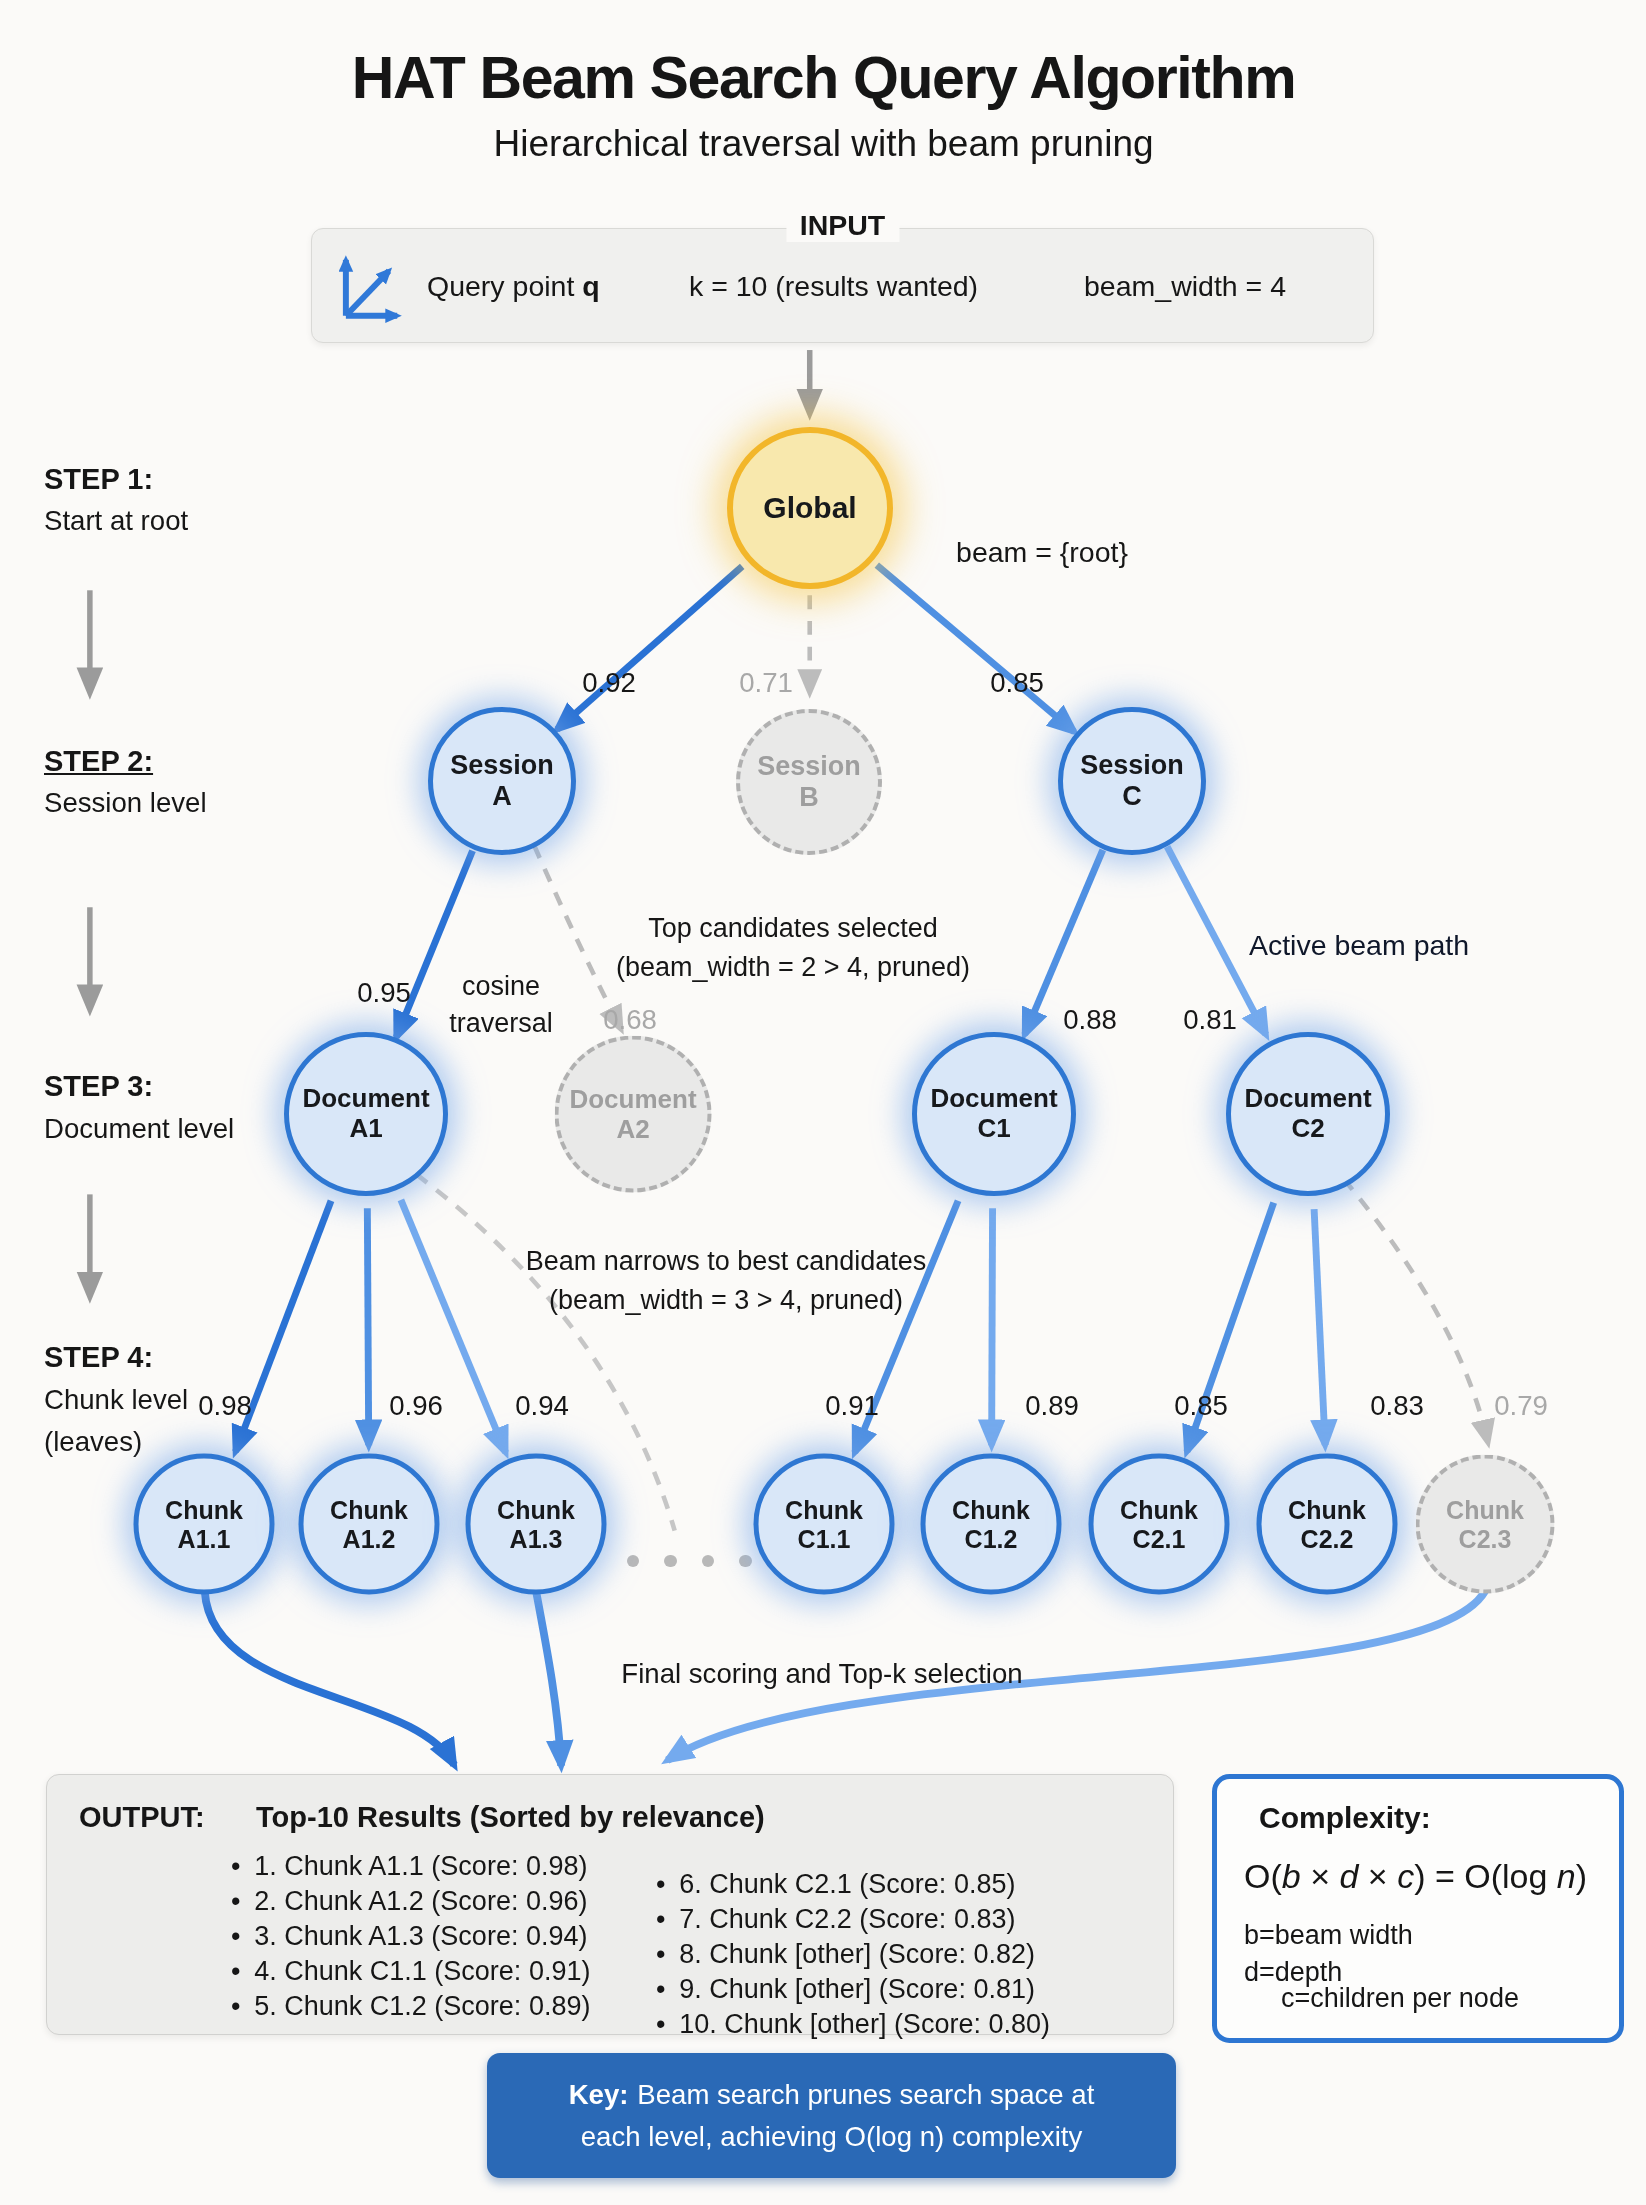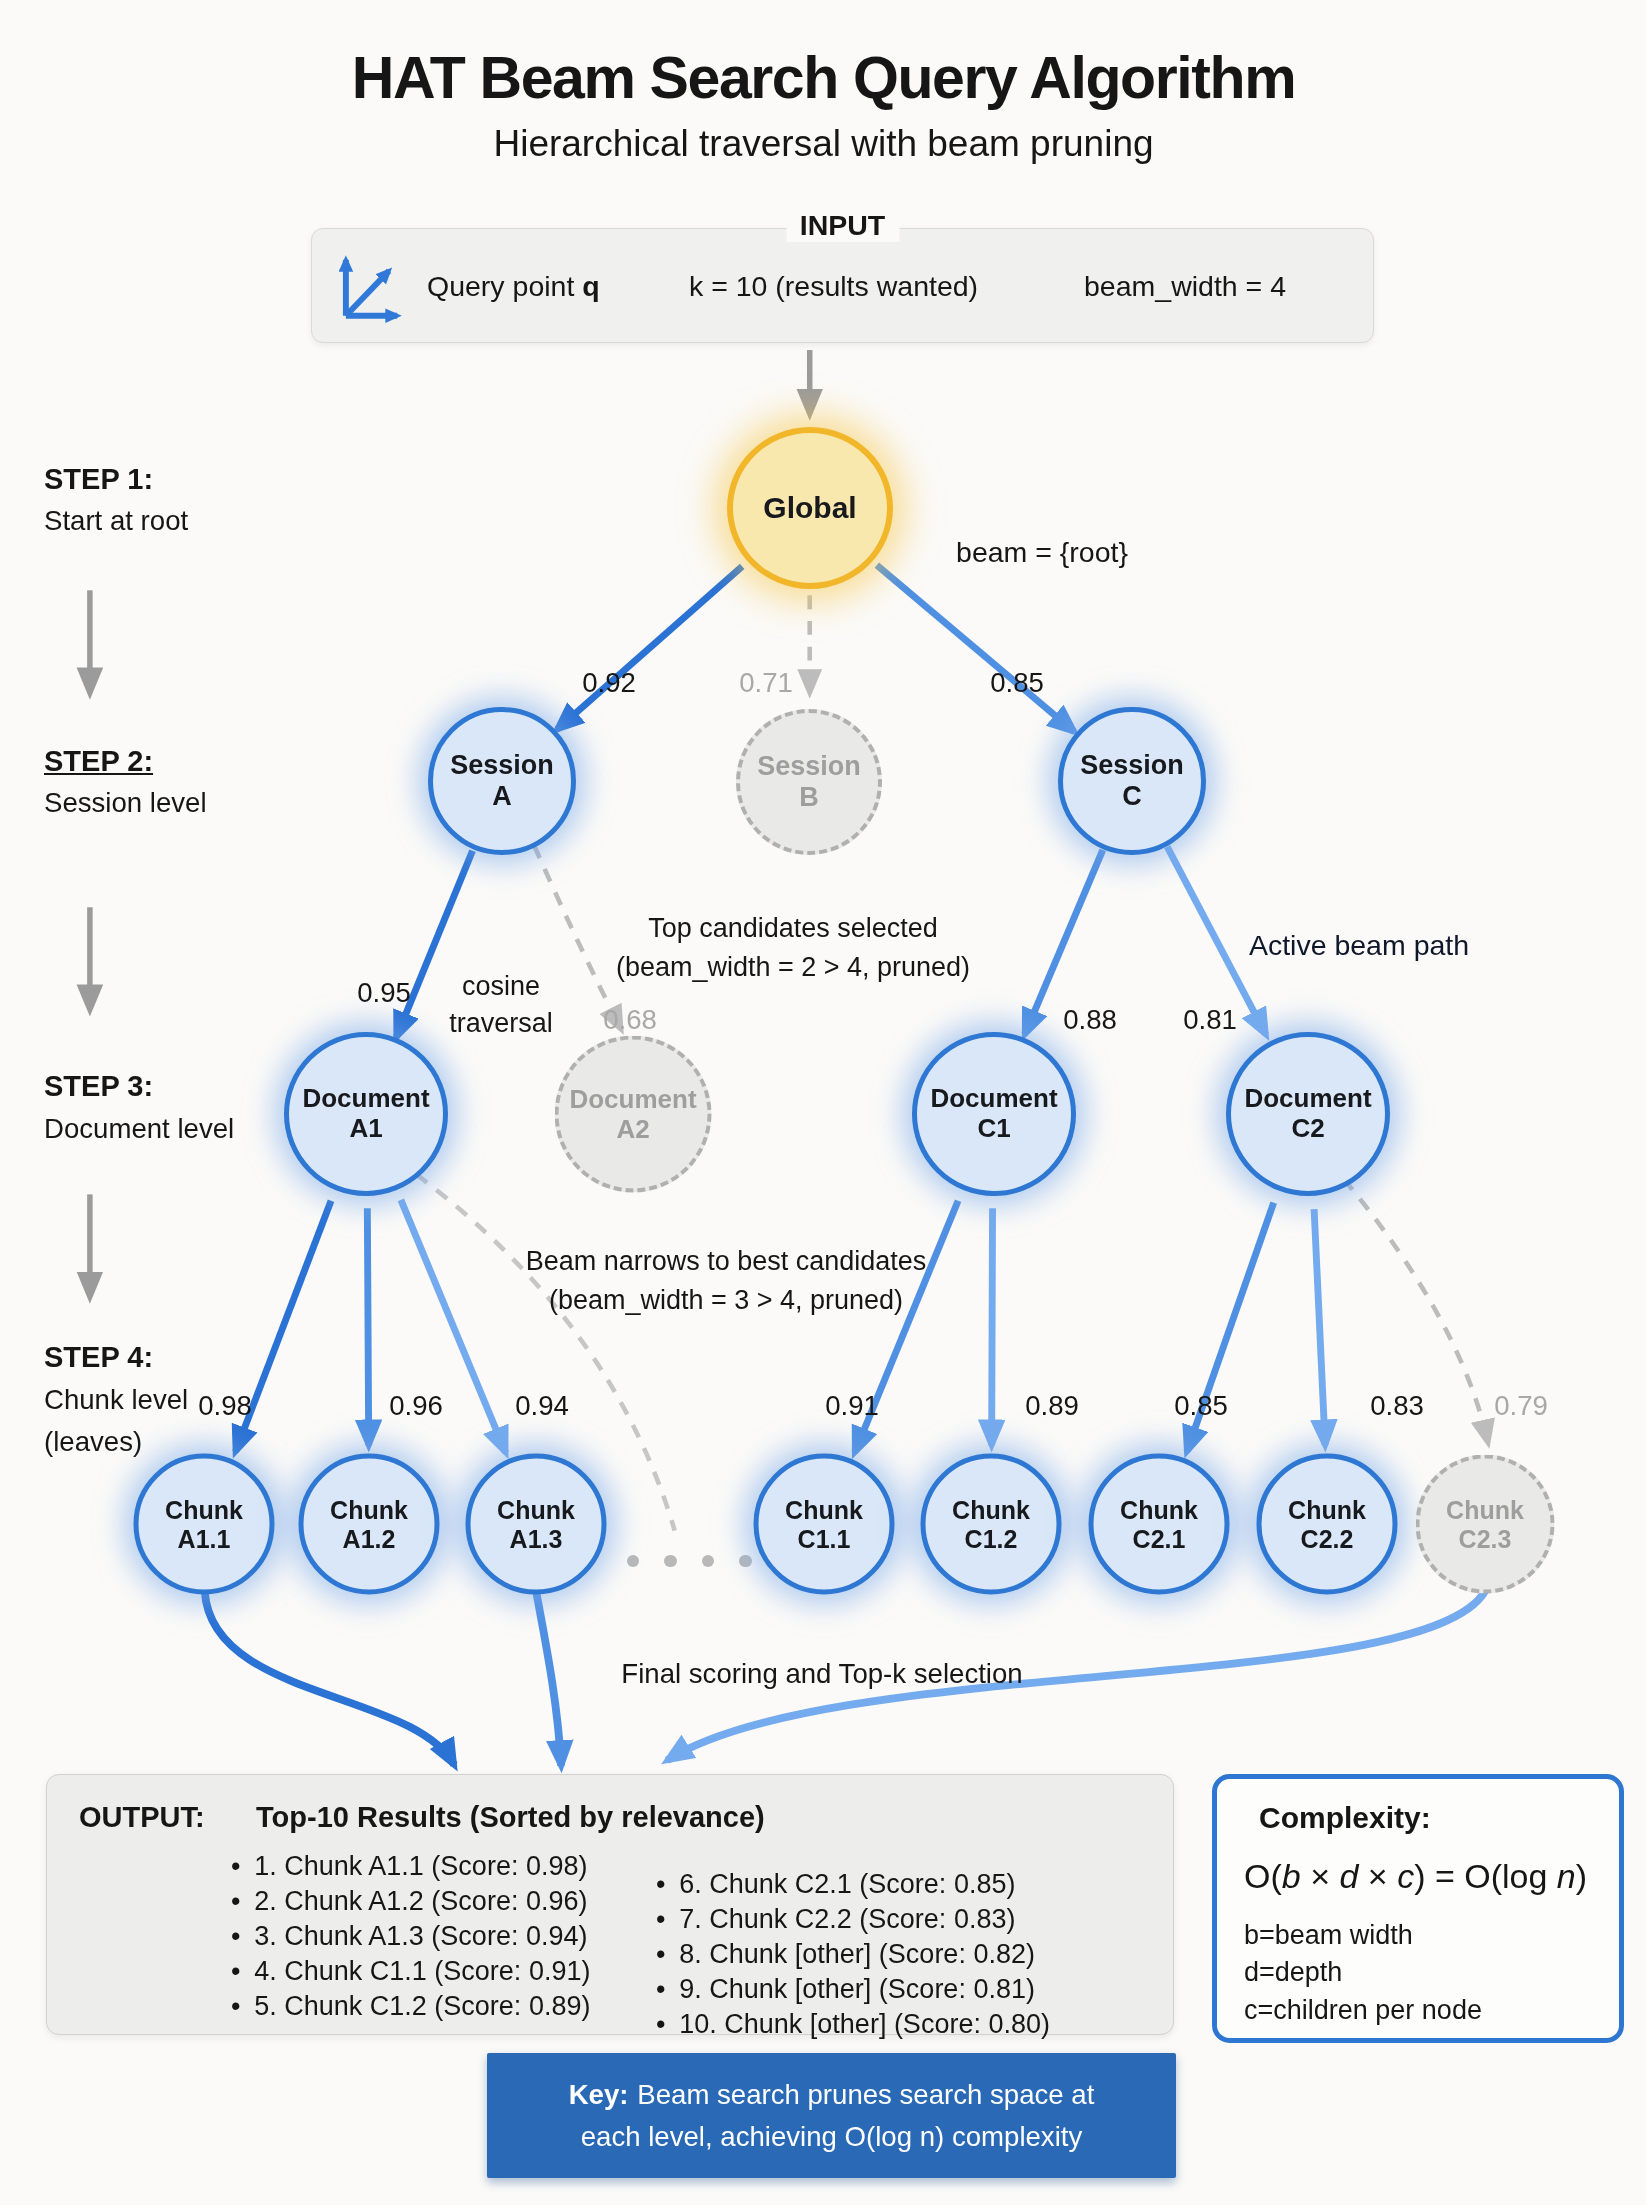--- a/index.html
+++ b/index.html
@@ -48,21 +48,21 @@
   .li::before{content:"•";margin-right:13.8px;}
 
   .cx-box{position:absolute;left:1212px;top:1774px;width:402px;height:259px;
           background:#fdfdfc;border:5px solid #2d76d2;border-radius:17.5px;z-index:2;}
   .cx-title{position:absolute;left:27px;top:22px;font-size:30px;font-weight:700;margin-left:15px;}
   .cx-formula{position:absolute;left:27px;top:78px;font-size:34px;white-space:nowrap;}
   .cx-formula .it{font-style:italic;}
   .cx-leg{position:absolute;left:27px;font-size:27px;white-space:nowrap;}
 
   .key-box{position:absolute;left:487px;top:2053px;width:689px;height:125px;
-           background:#2a69b6;border-radius:2px;color:#ffffff;
+           background:#2a69b6;border-radius:13px;color:#ffffff;
            display:flex;flex-direction:column;align-items:center;justify-content:center;
            text-align:right;font-size:27.6px;line-height:42px;z-index:2;
            box-shadow:0 4.6px 10px rgba(30,80,150,.35);}
   .key-box b{font-weight:700;}
   .key-box .r{margin-left:.32em;}
 </style>
 </head>
 <body>
 
 <div class="canvas">
@@ -261,21 +261,21 @@
       <div class="li">9. Chunk [other] (Score: 0.81)</div>
       <div class="li">10. Chunk [other] (Score: 0.80)</div>
     </div>
   </div>
 
   <div class="cx-box">
     <div class="cx-title">Complexity:</div>
     <div class="cx-formula"><span>O(</span><span class="it">b</span><span> × </span><span class="it">d</span><span> × </span><span class="it">c</span><span>) = O(log </span><span class="it">n</span><span>)</span></div>
     <div class="cx-leg" style="top:141px;">b=beam width</div>
     <div class="cx-leg" style="top:178px;">d=depth</div>
-    <div class="cx-leg" style="top:216px;">c=children per node</div>
+    <div class="cx-leg" style="top:204px;margin-left:37px;">c=children per node</div>
   </div>
 
   <div class="key-box">
     <div><b>Key:</b><span class="r">Beam search prunes search space at</span></div>
     <div>each level, achieving O(log n) complexity</div>
   </div>
 
 </div>
 
 

